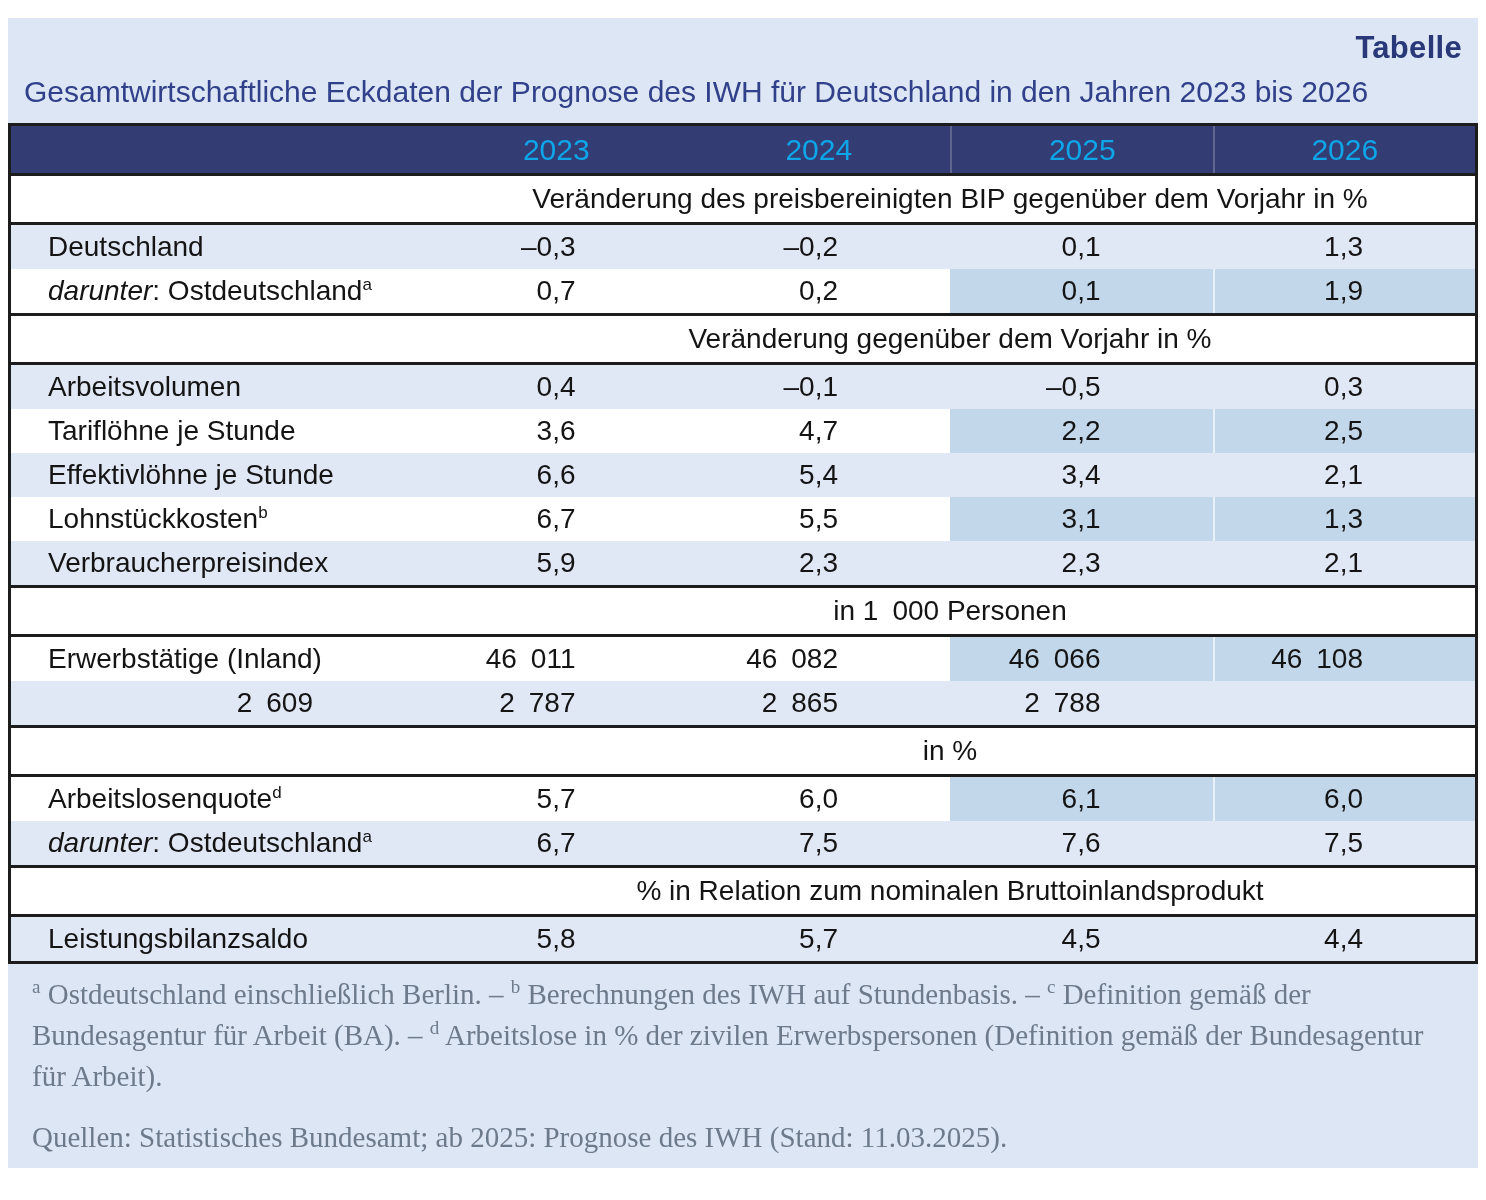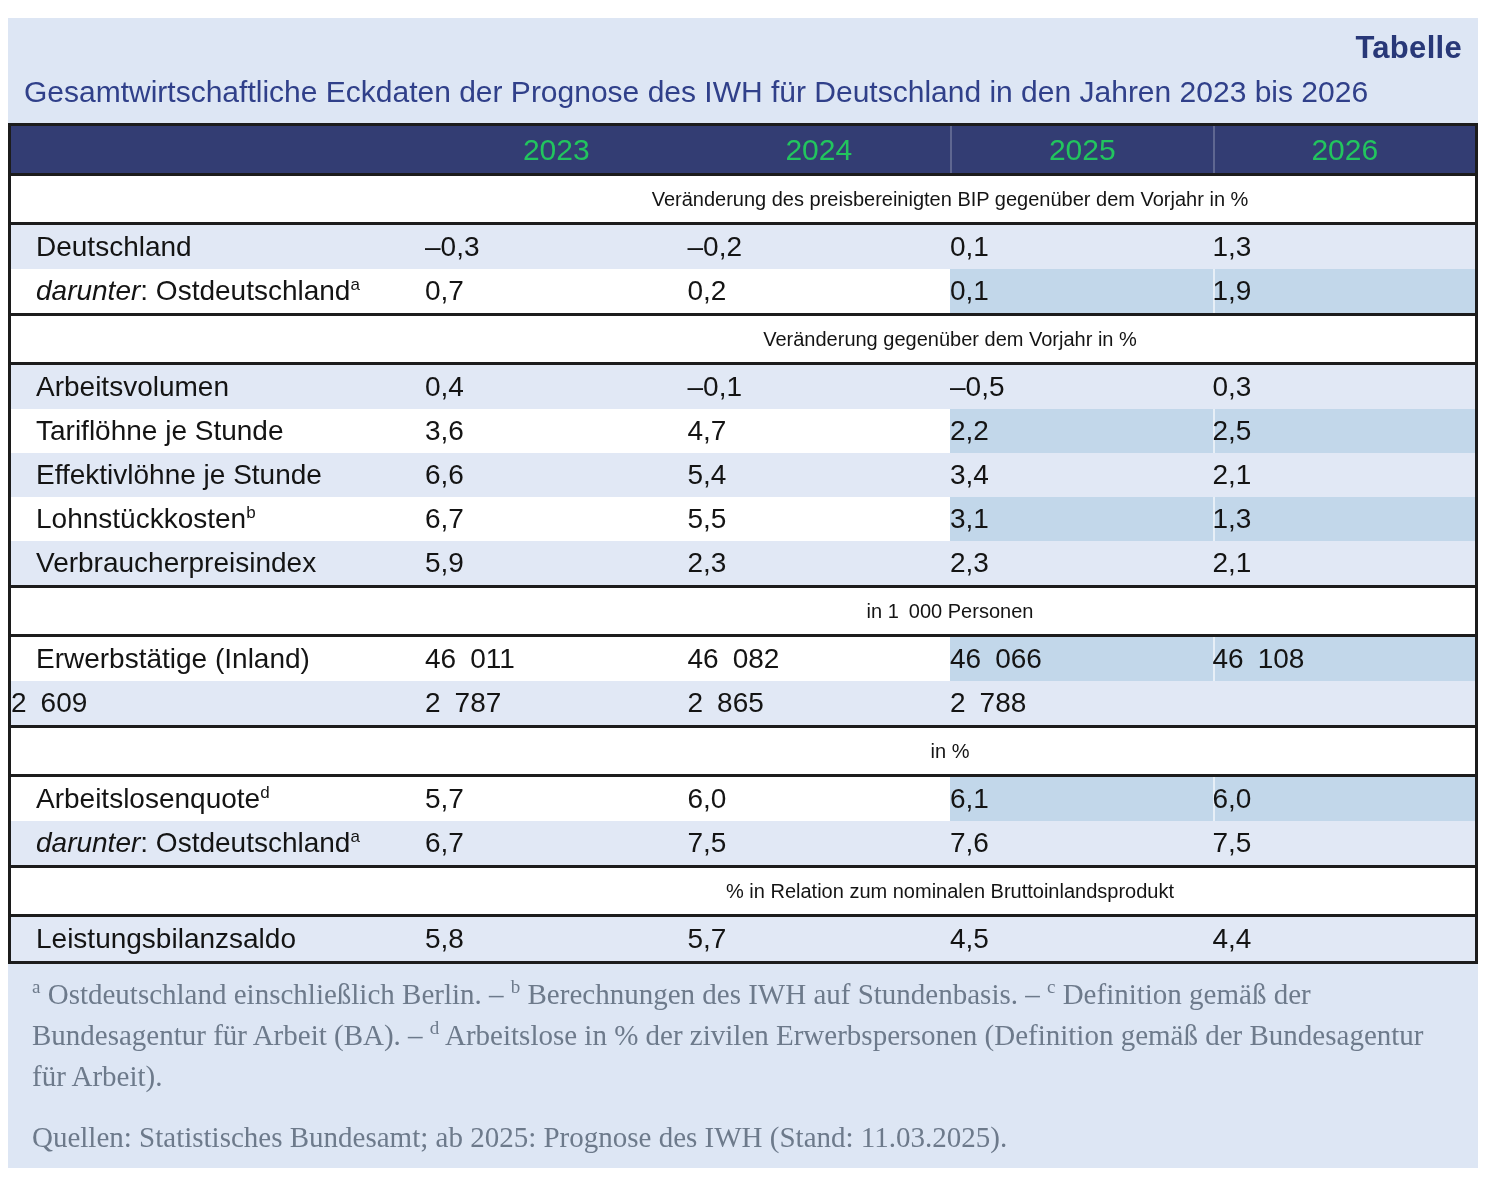--- a/index.html
+++ b/index.html
@@ -12,34 +12,34 @@
 
   
   .title-block{background:var(--c-panel_bg,#dde6f4);padding:12px 16px 14px 16px;}
   .title{font-size:31px;font-weight:bold;color:var(--c-title_text,#283878);letter-spacing:.3px;text-align:right;}
   .subtitle{font-size:30px;color:var(--c-subtitle_text,#30408a);margin-top:9px;white-space:nowrap;}
 
   
   .iwh-table{border:3px solid var(--c-border,#1c1c1c);background:#fff;}
   .trow{display:grid;grid-template-columns:414px repeat(4,1fr);}
   .thead{background:var(--c-header_bg,#333d73);height:47px;line-height:47px;}
-  .thead .yr{color:#22c55e;font-size:30px;text-align:center;}
+  .thead .yr{color:#0ea5e9;font-size:30px;text-align:center;}
   .thead .yr.sep{border-left:2px solid rgba(255,255,255,.22);}
   .tsec{grid-template-columns:414px 1fr;height:46px;line-height:46px;
         border-bottom:3px solid var(--c-border,#1c1c1c);background:#fff;}
   .thead{border-bottom:3px solid var(--c-border,#1c1c1c);}
   .tdata + .tsec{border-top:3px solid var(--c-border,#1c1c1c);}
-  .secspan{text-align:center;font-size:20px;color:#141414;}
+  .secspan{text-align:center;font-size:28px;color:#141414;}
   .tdata{height:44px;line-height:44px;font-size:28px;}
   .tdata.light{background:var(--c-row_light,#e1e8f5);}
   .tdata.white{background:#ffffff;}
   .tdata.white .c2,.tdata.white .c3{background:var(--c-forecast_highlight,#c2d7ea);}
   .tdata.white .c3{box-shadow:inset 2px 0 0 rgba(255,255,255,.6);}
-  .cell.lbl{padding-left:25px;text-align:left;}
-  .cell.val{text-align:left;padding-right:112px;}
+  .cell.lbl{padding-left:37px;text-align:left;}
+  .cell.val{text-align:right;padding-right:112px;}
   .iwh-table i{font-style:italic;}
   .iwh-table sup{font-size:17px;line-height:0;vertical-align:super;}
 
   
   .foot-block{background:var(--c-panel_bg,#dde6f4);padding:10px 24px 12px 24px;
     font-family:"Liberation Serif",serif;color:var(--c-footnote_text,#6d7a8b);}
   .footnotes{font-size:29px;line-height:41px;margin:0;}
   .foot-block sup{font-size:19px;line-height:0;vertical-align:super;}
   .source{font-size:29px;line-height:38px;margin:21px 0 0 0;}
 </style>

